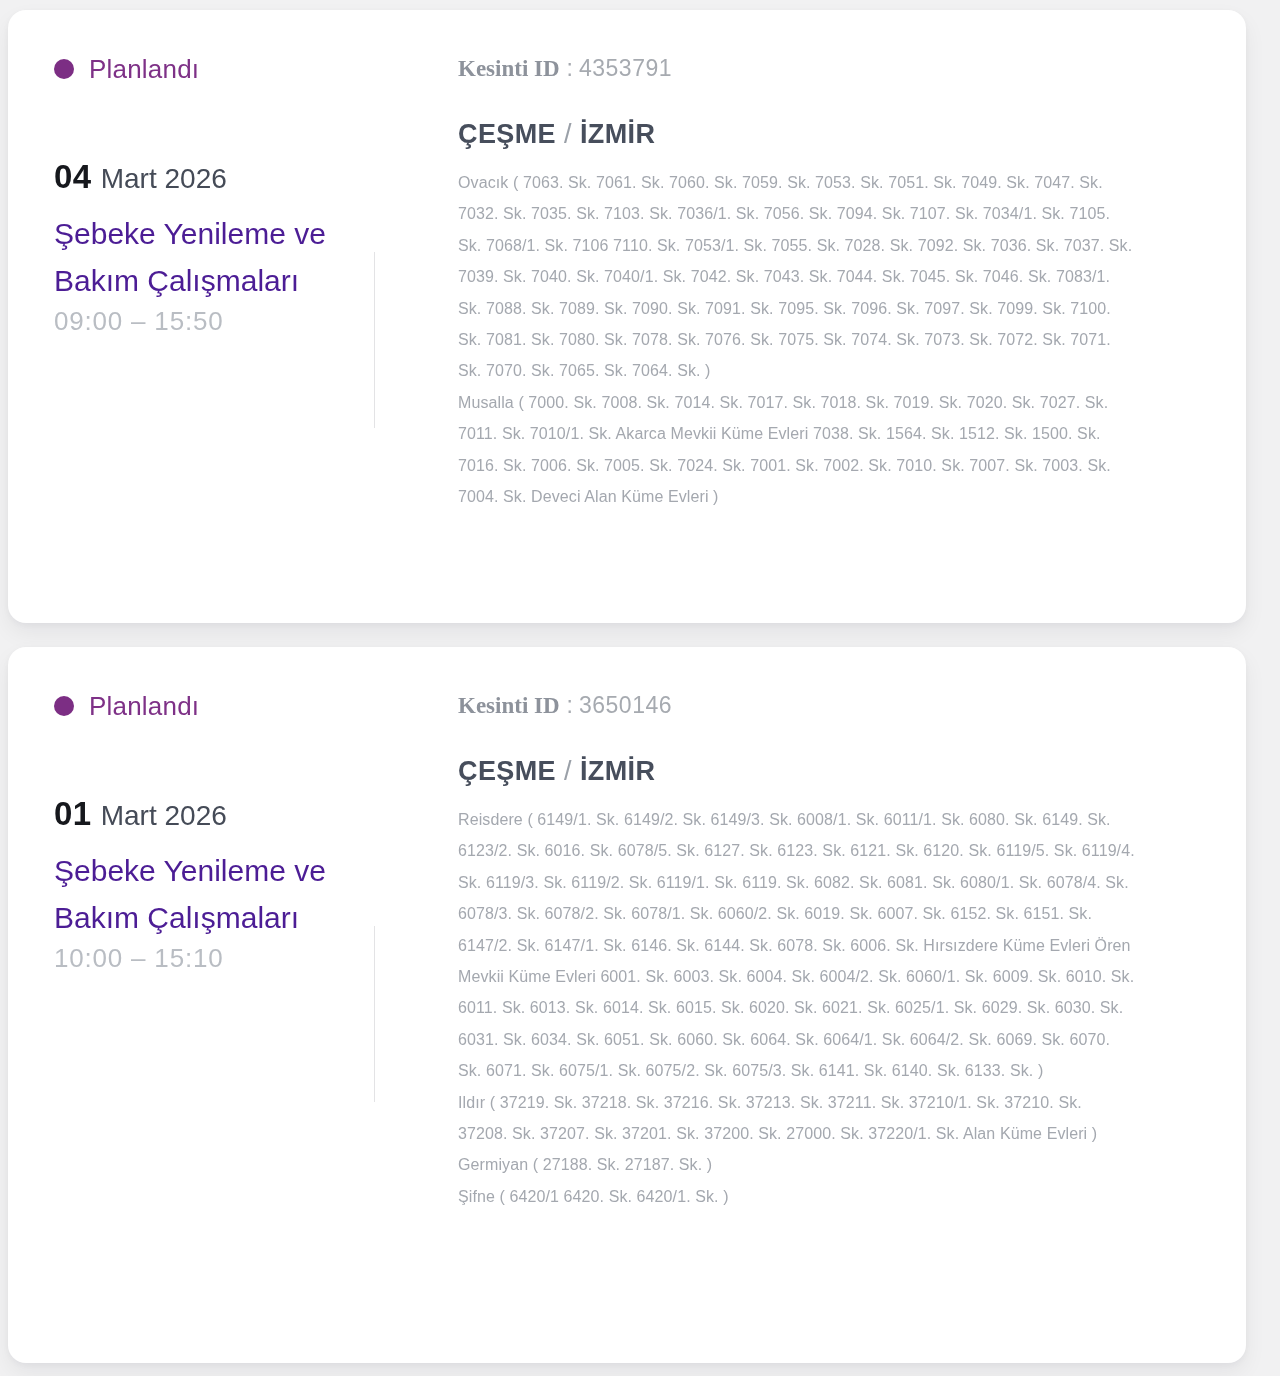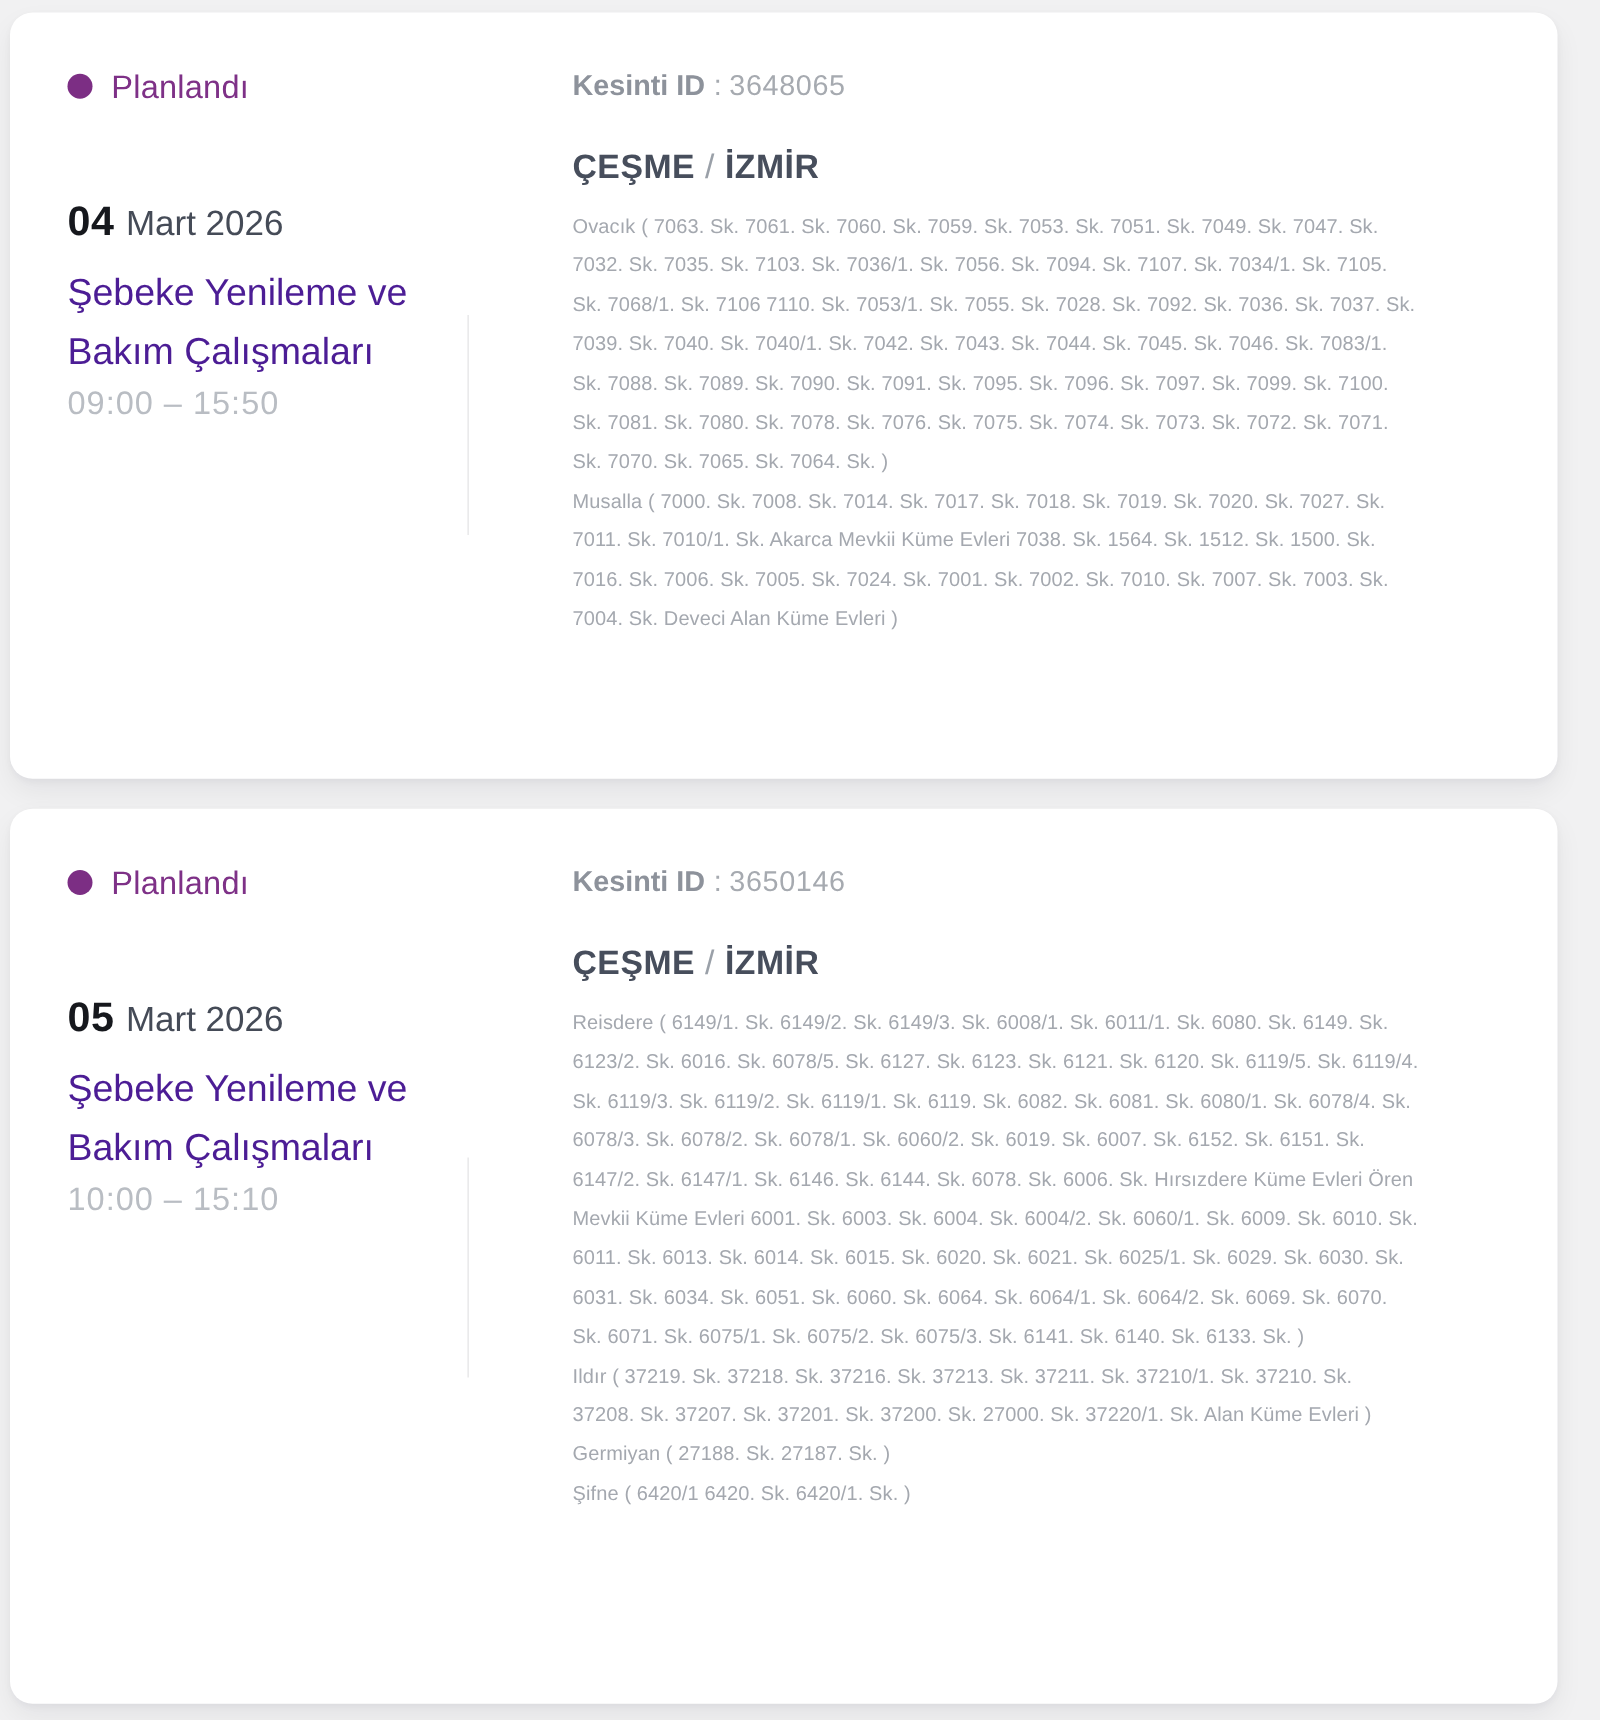--- a/index.html
+++ b/index.html
@@ -104,20 +104,21 @@
 
   .kesinti-row {
     margin-top: 6px;
     font-size: 23px;
     line-height: 28px;
     white-space: nowrap;
   }
   .kesinti-label {
     font-weight: 700;
     color: #8d929b;
+    font-family: Liberation Serif, serif;
   }
   .kesinti-sep {
     color: #a6aab0;
     margin: 0 6px 0 7px;
   }
   .kesinti-value {
     font-weight: 400;
     color: #a6aab0;
     letter-spacing: 0.5px;
   }
@@ -166,42 +167,42 @@
       </div>
       <div class="work-title">
         <div>Şebeke Yenileme ve</div>
         <div>Bakım Çalışmaları</div>
       </div>
       <div class="time-range">09:00 – 15:50</div>
     </div>
 
     <div class="col-right">
       <div class="kesinti-row">
-        <span class="kesinti-label">Kesinti ID</span><span class="kesinti-sep">:</span><span class="kesinti-value">3648065</span>
+        <span class="kesinti-label">Kesinti ID</span><span class="kesinti-sep">:</span><span class="kesinti-value">4353791</span>
       </div>
       <div class="location-heading">
         <span>ÇEŞME</span><span class="location-sep">/</span><span>İZMİR</span>
       </div>
       <div class="areas">
         <p class="area-par">Ovacık ( 7063. Sk. 7061. Sk. 7060. Sk. 7059. Sk. 7053. Sk. 7051. Sk. 7049. Sk. 7047. Sk. 7032. Sk. 7035. Sk. 7103. Sk. 7036/1. Sk. 7056. Sk. 7094. Sk. 7107. Sk. 7034/1. Sk. 7105. Sk. 7068/1. Sk. 7106 7110. Sk. 7053/1. Sk. 7055. Sk. 7028. Sk. 7092. Sk. 7036. Sk. 7037. Sk. 7039. Sk. 7040. Sk. 7040/1. Sk. 7042. Sk. 7043. Sk. 7044. Sk. 7045. Sk. 7046. Sk. 7083/1. Sk. 7088. Sk. 7089. Sk. 7090. Sk. 7091. Sk. 7095. Sk. 7096. Sk. 7097. Sk. 7099. Sk. 7100. Sk. 7081. Sk. 7080. Sk. 7078. Sk. 7076. Sk. 7075. Sk. 7074. Sk. 7073. Sk. 7072. Sk. 7071. Sk. 7070. Sk. 7065. Sk. 7064. Sk. )</p>
         <p class="area-par">Musalla ( 7000. Sk. 7008. Sk. 7014. Sk. 7017. Sk. 7018. Sk. 7019. Sk. 7020. Sk. 7027. Sk. 7011. Sk. 7010/1. Sk. Akarca Mevkii Küme Evleri 7038. Sk. 1564. Sk. 1512. Sk. 1500. Sk. 7016. Sk. 7006. Sk. 7005. Sk. 7024. Sk. 7001. Sk. 7002. Sk. 7010. Sk. 7007. Sk. 7003. Sk. 7004. Sk. Deveci Alan Küme Evleri )</p>
       </div>
     </div>
   </div>
 
   <div class="card card-2">
     <div class="divider"></div>
 
     <div class="col-left">
       <div class="status-row">
         <span class="status-dot"></span>
         <span class="status-label">Planlandı</span>
       </div>
       <div class="date-row">
-        <span class="date-day">05</span><span class="date-month">Mart 2026</span>
+        <span class="date-day">01</span><span class="date-month">Mart 2026</span>
       </div>
       <div class="work-title">
         <div>Şebeke Yenileme ve</div>
         <div>Bakım Çalışmaları</div>
       </div>
       <div class="time-range">10:00 – 15:10</div>
     </div>
 
     <div class="col-right">
       <div class="kesinti-row">

